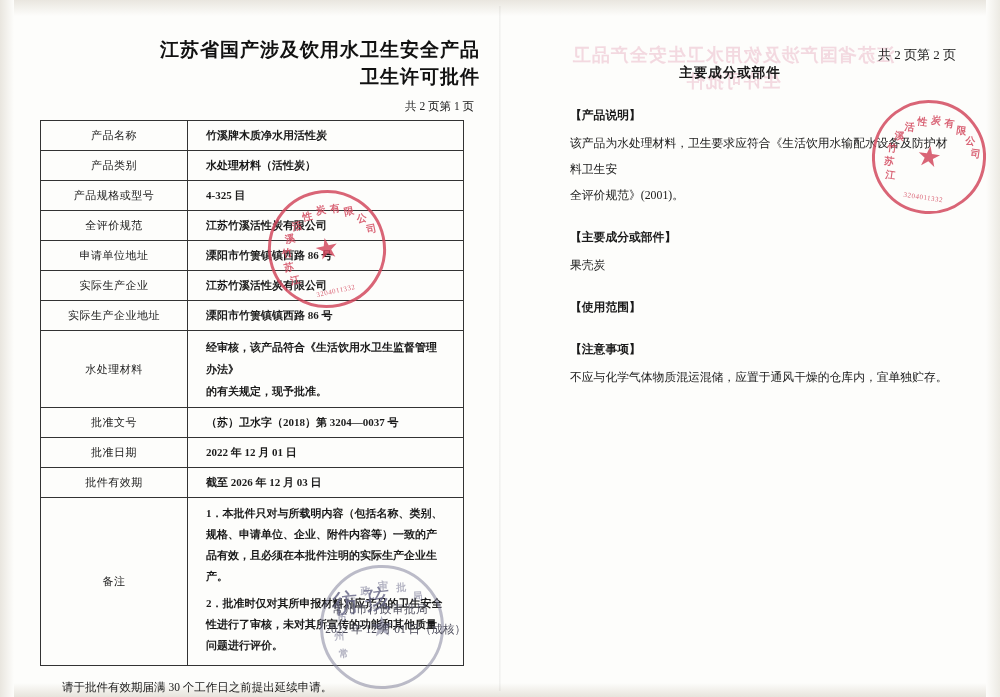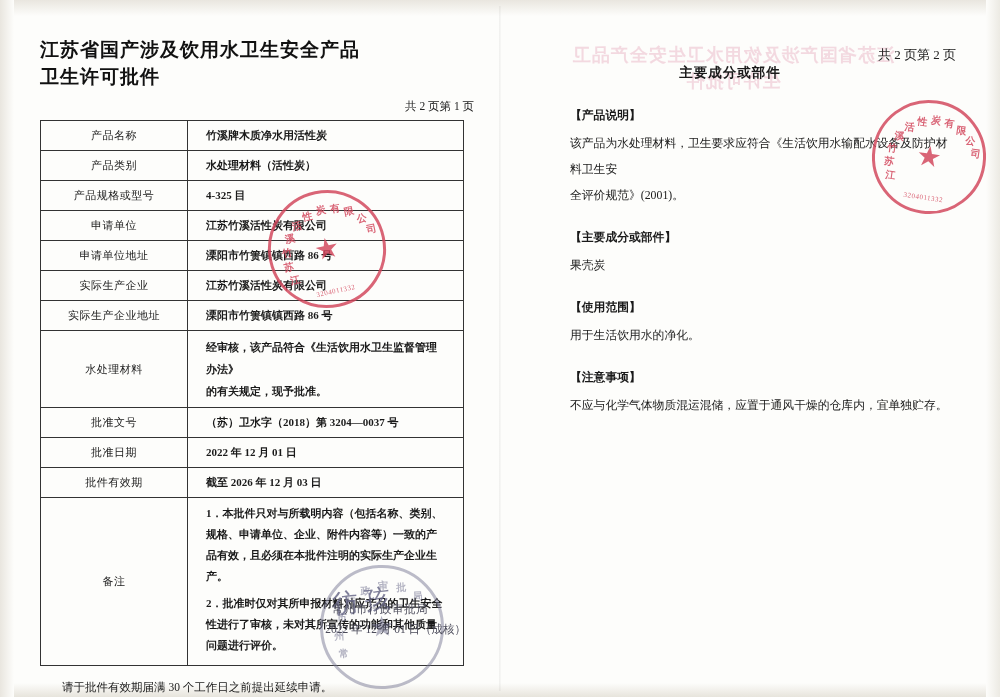--- a/index.html
+++ b/index.html
@@ -49,21 +49,21 @@
   }
 
   
   .left-page {
     position: absolute;
     left: 40px; top: 22px;
     width: 440px;
     height: 650px;
   }
   .doc-title {
-    text-align: left;
+    text-align: right;
     font-size: 19px;
     font-weight: bold;
     letter-spacing: 1px;
     line-height: 27px;
     color: #111;
     margin-top: 14px;
   }
   .page-mark-left {
     text-align: right;
     font-size: 11.5px;
@@ -277,21 +277,21 @@
       </tr>
       <tr>
         <td class="label">产品类别</td>
         <td class="value">水处理材料（活性炭）</td>
       </tr>
       <tr>
         <td class="label">产品规格或型号</td>
         <td class="value">4-325 目</td>
       </tr>
       <tr>
-        <td class="label">申请单位</td>
+        <td class="label">全评价规范</td>
         <td class="value">江苏竹溪活性炭有限公司</td>
       </tr>
       <tr>
         <td class="label">申请单位地址</td>
         <td class="value">溧阳市竹箦镇镇西路 86 号</td>
       </tr>
       <tr>
         <td class="label">实际生产企业</td>
         <td class="value">江苏竹溪活性炭有限公司</td>
       </tr>
@@ -356,21 +356,20 @@
 
     <div class="tech-body">
       <div class="sec-head first">【产品说明】</div>
       <div class="sec-text">该产品为水处理材料，卫生要求应符合《生活饮用水输配水设备及防护材料卫生安</div>
       <div class="sec-text">全评价规范》(2001)。</div>
 
       <div class="sec-head">【主要成分或部件】</div>
       <div class="sec-text">果壳炭</div>
 
       <div class="sec-head">【使用范围】</div>
-      <div class="sec-text">用于生活饮用水的净化。</div>
 
       <div class="sec-head">【注意事项】</div>
       <div class="sec-text">不应与化学气体物质混运混储，应置于通风干燥的仓库内，宜单独贮存。</div>
     </div>
 
     <div class="stamp stamp-red" id="stamp-company-right">
       <div class="stamp-arc-text">
         <span style="transform: rotate(-112deg) translate(0,-44px) rotate(112deg);">江</span>
         <span style="transform: rotate(-94deg) translate(0,-44px) rotate(94deg);">苏</span>
         <span style="transform: rotate(-76deg) translate(0,-44px) rotate(76deg);">竹</span>

